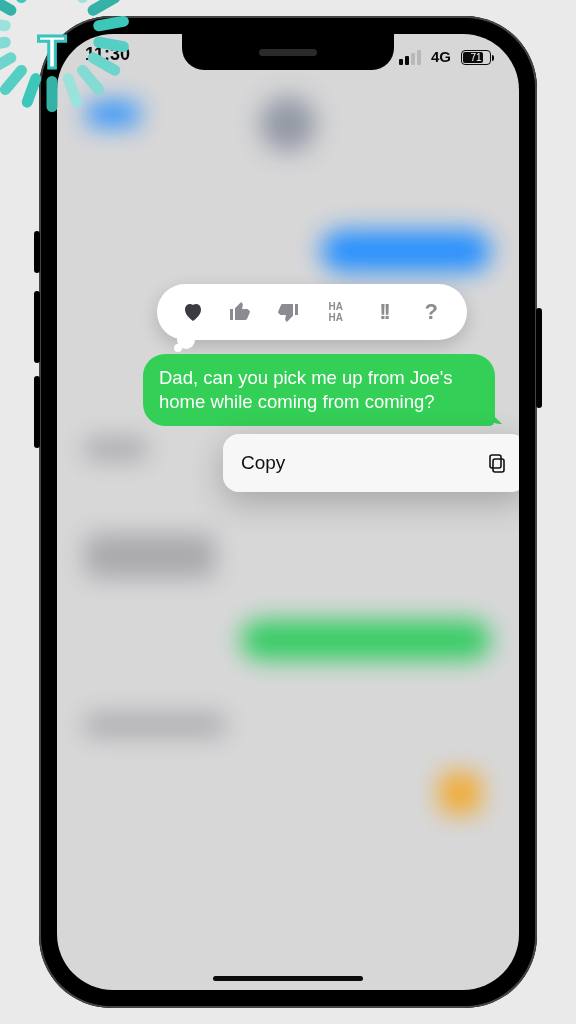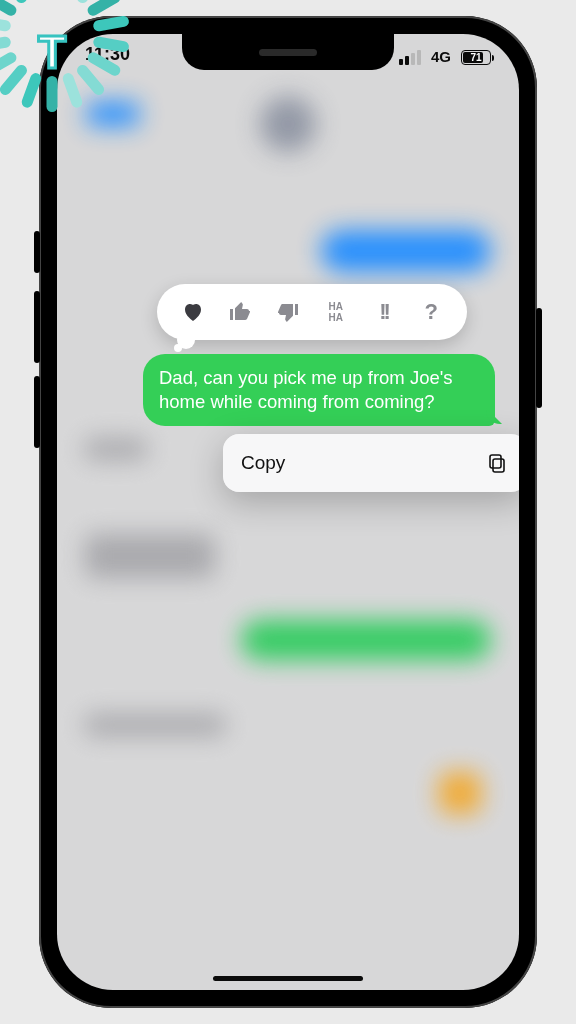--- a/index.html
+++ b/index.html
@@ -108,21 +108,21 @@
     .sig { display:flex; align-items:flex-end; gap:2px; }
     .sig i { width:4px; background:#0b0b0b; border-radius:1px; display:block;}
     .sig i:nth-child(1){height:6px}
     .sig i:nth-child(2){height:9px}
     .sig i:nth-child(3){height:12px; background:#b8b8b8}
     .sig i:nth-child(4){height:15px; background:#b8b8b8}
     .net { font-size:15px; font-weight:600; }
     .batt {
       width: 30px; height: 15px; border:1.6px solid #0b0b0b; border-radius:4px;
       position:relative; display:flex; align-items:center; justify-content:center;
-      font-size:10px; font-weight:700;
+      font-size:10px; font-weight:400;
     }
     .batt::after{
       content:""; position:absolute; right:-4px; top:4px; width:2.5px; height:6px;
       background:#0b0b0b; border-radius:0 2px 2px 0;
     }
     .batt .fill{
       position:absolute; left:1px; top:1px; bottom:1px; width:71%;
       background:#0b0b0b; border-radius:2px;
     }
     .batt .num{ position:relative; color:#fff; z-index:2; font-size:10px;}

